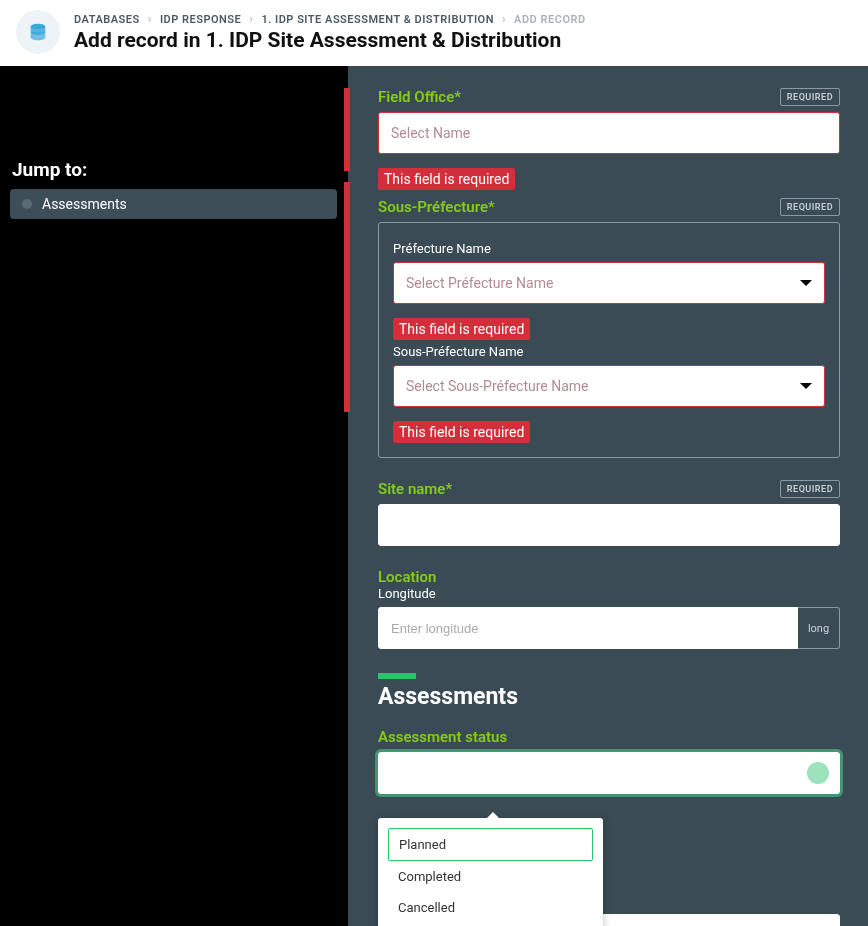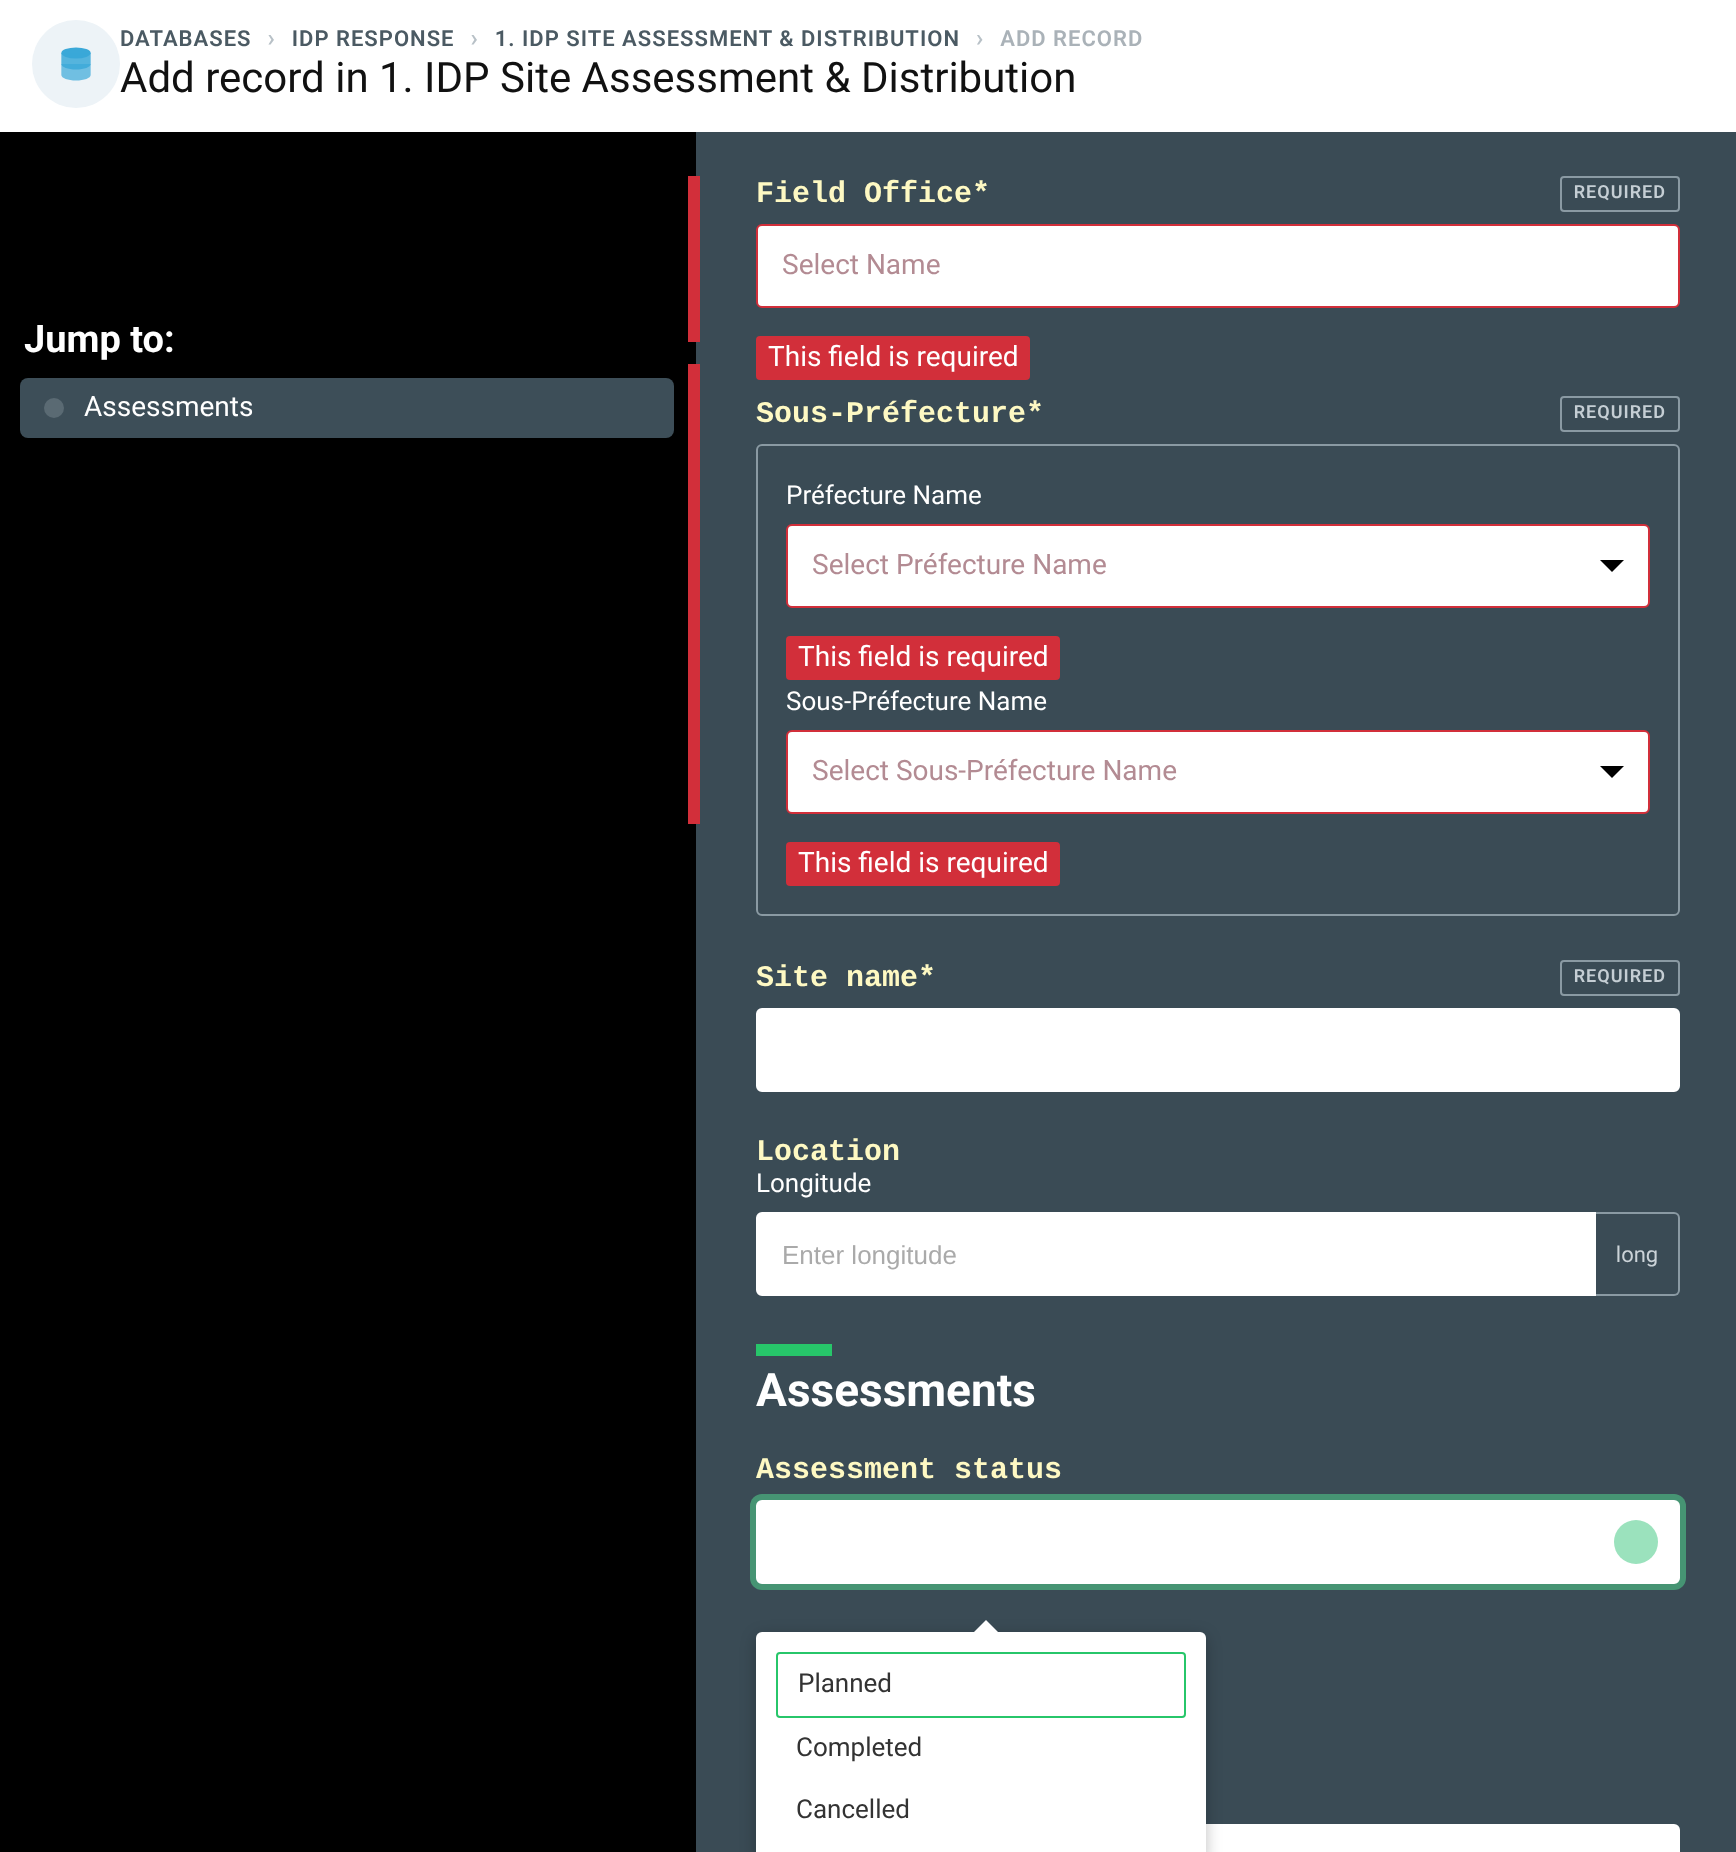--- a/index.html
+++ b/index.html
@@ -10,20 +10,21 @@
       width: 868px;
       height: 926px;
       overflow: hidden;
     }
     .header {
       background: #fff;
       color: #000;
       padding: 10px 16px 12px 16px;
       display: flex;
       align-items: center;
+      gap: 14px;
     }
     .db-icon {
       width: 44px;
       height: 44px;
       border-radius: 50%;
       background: #edf3f7;
       display: flex;
       align-items: center;
       justify-content: center;
       flex-shrink: 0;
@@ -36,21 +37,21 @@
       font-size: 11px;
       letter-spacing: 0.5px;
       font-weight: 600;
       color: #4b5a63;
     }
     .breadcrumbs .crumb { cursor: pointer; }
     .breadcrumbs .sep { color: #b8c1c7; font-size: 12px; }
     .breadcrumbs .last { color: #aab2b8; }
     .page-title {
       font-size: 21px;
-      font-weight: 400;
+      font-weight: 700;
       color: #111;
       margin-top: 2px;
     }
     .body {
       display: flex;
       height: calc(100% - 66px);
     }
     .sidebar {
       width: 348px;
       background: #000000;
@@ -97,22 +98,21 @@
     .field-row { margin-bottom: 8px; }
     .label-row {
       display: flex;
       justify-content: space-between;
       align-items: center;
       margin-bottom: 6px;
     }
     .field-label {
       font-size: 15px;
       font-weight: 600;
-      color: #fef9c3;
-      font-family: Liberation Mono, monospace;
+      color: #84cc16;
     }
     .req-badge {
       font-size: 9px;
       letter-spacing: 0.5px;
       border: 1px solid #8a9aa3;
       color: #c5ced4;
       padding: 3px 6px;
       border-radius: 2px;
       font-weight: 600;
     }

